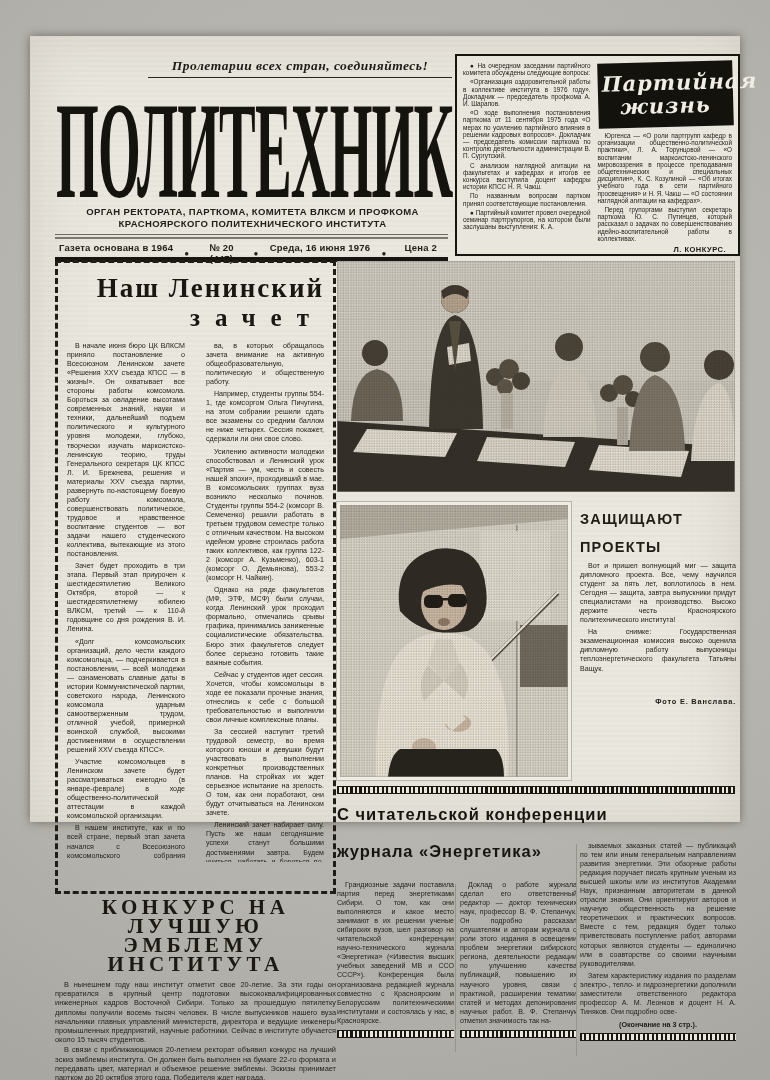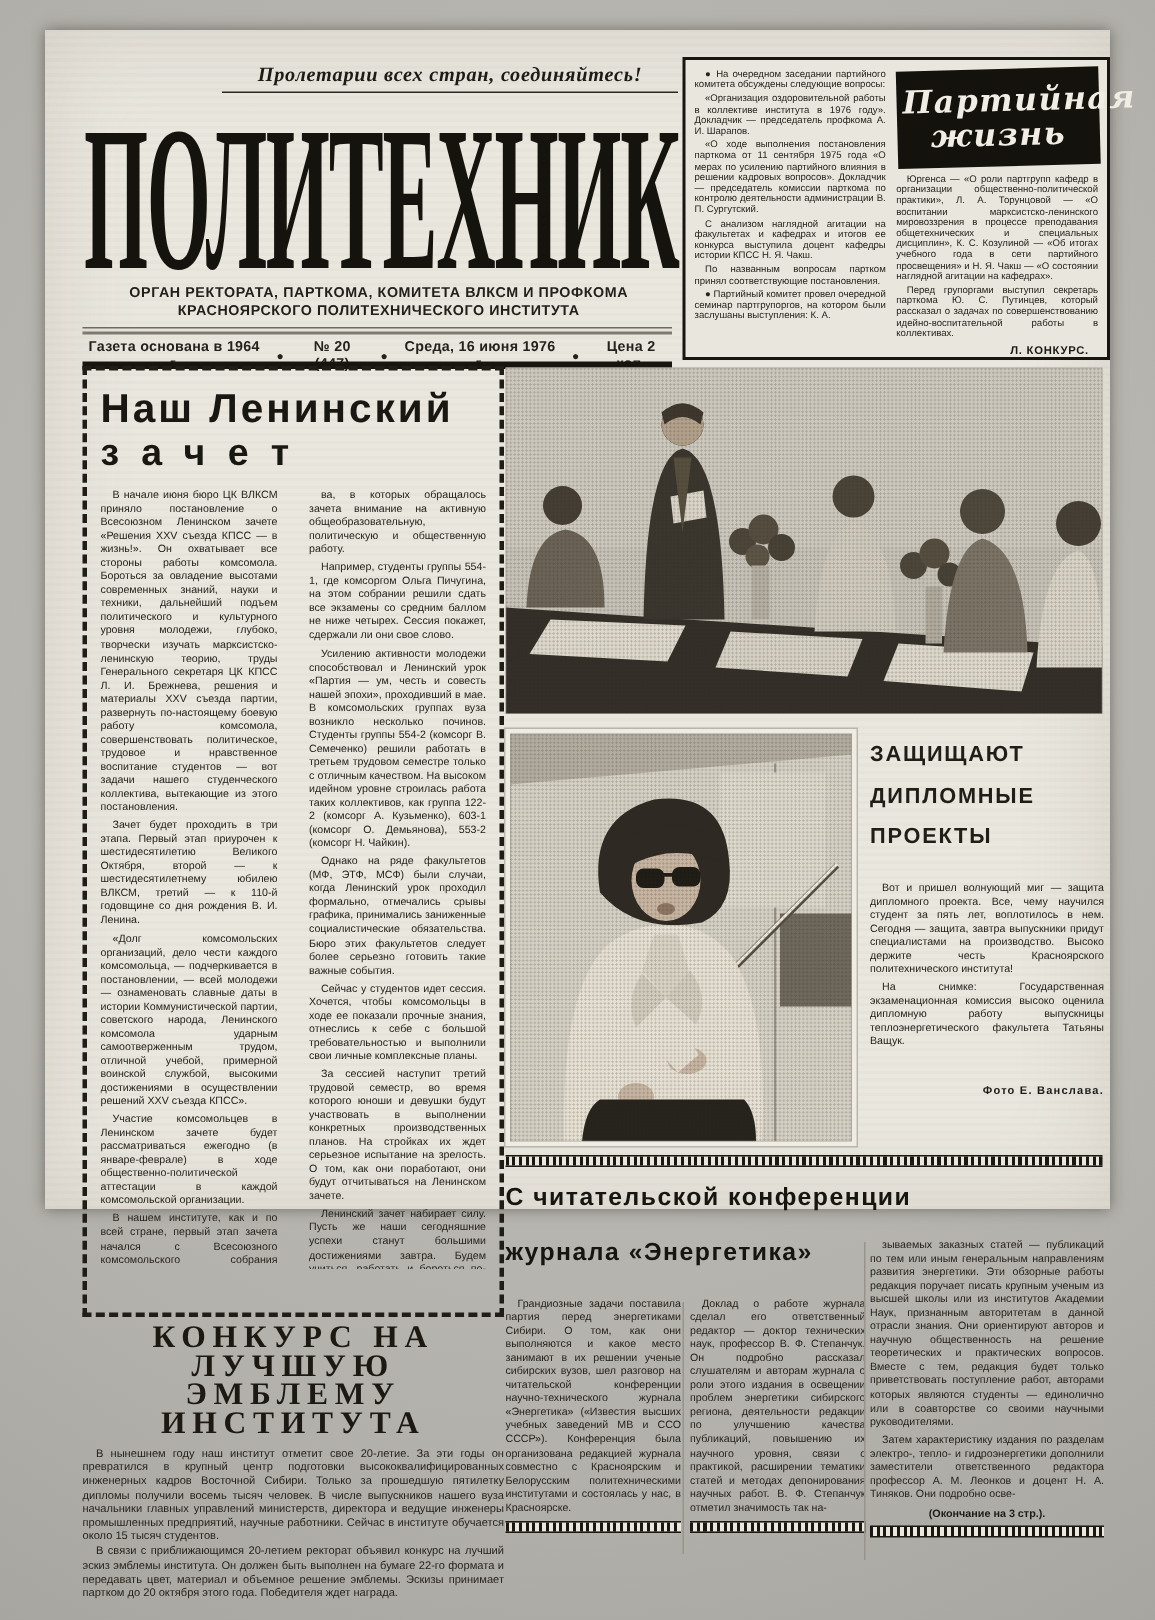--- a/index.html
+++ b/index.html
@@ -6,21 +6,21 @@
   * { margin:0; padding:0; box-sizing:border-box; }
   html,body { width:770px; height:1080px; }
   body {
     background:#b7b5af;
     background-image: radial-gradient(circle at 50% 40%, #c2c0ba 0%, #b3b1ab 70%, #a8a6a0 100%);
     font-family:"Liberation Sans", sans-serif;
     color:#1d1b16;
     overflow:hidden;
   }
   .paper {
-    position:absolute; left:30px; top:20px; width:710px; height:786px;
+    position:absolute; left:30px; top:36px; width:710px; height:786px;
     background:#eae7df;
     background-image: repeating-linear-gradient(0deg, rgba(120,110,95,.03) 0 2px, transparent 2px 5px);
     box-shadow: 0 0 9px rgba(40,38,32,.5), inset 0 0 60px rgba(110,100,85,.18);
   }
   .abs { position:absolute; }
 
   
   .slogan {
     left:118px; top:22px; width:304px; text-align:center;
     font-family:"Liberation Serif", serif; font-style:italic; font-weight:bold;
@@ -66,21 +66,21 @@
   }
   .plife-head .l1{ font-size:21px; line-height:24px;}
   .plife-head .l2{ font-size:21px; line-height:22px;}
   .sig { font-weight:bold; font-size:7.5px; text-align:right; padding-right:6px; margin-top:3px; letter-spacing:.5px;}
 
   
   .lenart {
     left:25px; top:224px; width:281px; height:634px;
     border:3px dashed #201d16; padding:10px 9px 6px;
   }
-  .lenart h1 { font-family:Liberation Sans, sans-serif; font-weight:bold; text-align:left; color:#191712;}
+  .lenart h1 { font-family:Liberation Serif, serif; font-weight:bold; text-align:right; color:#191712;}
   .lenart .h1a{ font-size:27px; line-height:30px; letter-spacing:2px;}
   .lenart .h1b{ font-size:25px; line-height:30px; letter-spacing:15px; }
   .lencols { display:flex; gap:21px; margin-top:9px; }
   .lcol { width:125px; height:520px; overflow:hidden; }
   .body-t { font-size:7.1px; line-height:9.05px; text-align:justify; color:#26231c;}
   .body-t p { text-indent:8px; margin-bottom:3px; }
 
   
   .konkurs { left:25px; top:862px; width:281px; }
   .konkurs h2 { font-family:"Liberation Serif", serif; font-weight:bold; font-size:21px;
@@ -98,21 +98,21 @@
 
   .hatch {
     height:8px; background:repeating-linear-gradient(90deg,#1b1812 0 2px, #eae7df 2px 4.5px);
     border-top:1px solid #1b1812; border-bottom:1px solid #1b1812;
   }
   .hatch-main { left:307px; top:750px; width:398px; }
 
   
   .diploma { left:550px; top:470px; width:156px; }
   .diploma h3 { font-size:14.5px; line-height:27.5px; font-weight:bold; letter-spacing:1.2px; color:#211e17;}
-  .diploma .dbody { margin-top:15px; }
+  .diploma .dbody { margin-top:1px; }
   .credit { font-weight:bold; text-align:right; font-size:7.4px; margin-top:23px; letter-spacing:.8px;}
 
   
   .en-title { left:307px; top:760px; width:240px; }
   .en-title div { font-weight:bold; font-size:16.5px; line-height:37px; letter-spacing:1px; color:#17150f; white-space:nowrap;}
   .encolA { left:307px; top:845px; width:117px; }
   .encolB { left:430px; top:845px; width:117px; }
   .encolC { left:550px; top:806px; width:156px; }
   .encol .hatch { margin-top:4px; }
   .cont { font-weight:bold; text-align:center; font-size:7.2px; margin-top:1px;}
@@ -280,21 +280,20 @@
 
       <path d="M48 272 Q50 250 60 244 L156 244 Q164 252 164 272 Z" fill="#26221c"></path>
       <rect x="0" y="0" width="228" height="272" fill="none" stroke="#a29d92" stroke-width="1"></rect>
     </svg>
   </div>
 
   <div class="abs hatch hatch-main"></div>
 
   <div class="abs diploma">
     <h3>ЗАЩИЩАЮТ</h3>
-    <h3>ДИПЛОМНЫЕ</h3>
     <h3>ПРОЕКТЫ</h3>
     <div class="dbody body-t">
         <p>Вот и пришел волнующий миг — защита дипломного проекта. Все, чему научился студент за пять лет, воплотилось в нем. Сегодня — защита, завтра выпускники придут специалистами на производство. Высоко держите честь Красноярского политехнического института!</p>
         <p>На снимке: Государственная экзаменационная комиссия высоко оценила дипломную работу выпускницы теплоэнергетического факультета Татьяны Ващук.</p>
       </div>
     <div class="credit">Фото Е. Ванслава.</div>
   </div>
 
   <div class="abs en-title">
     <div>С читательской конференции</div>

